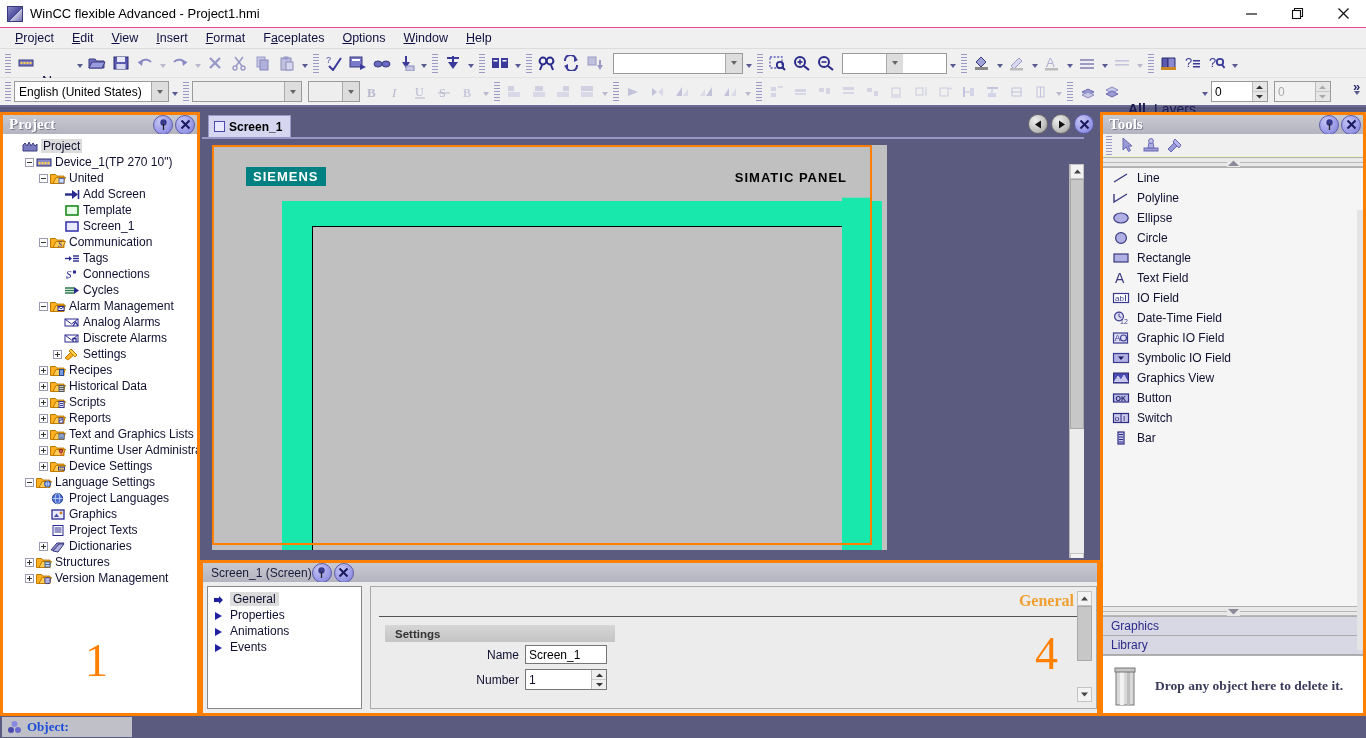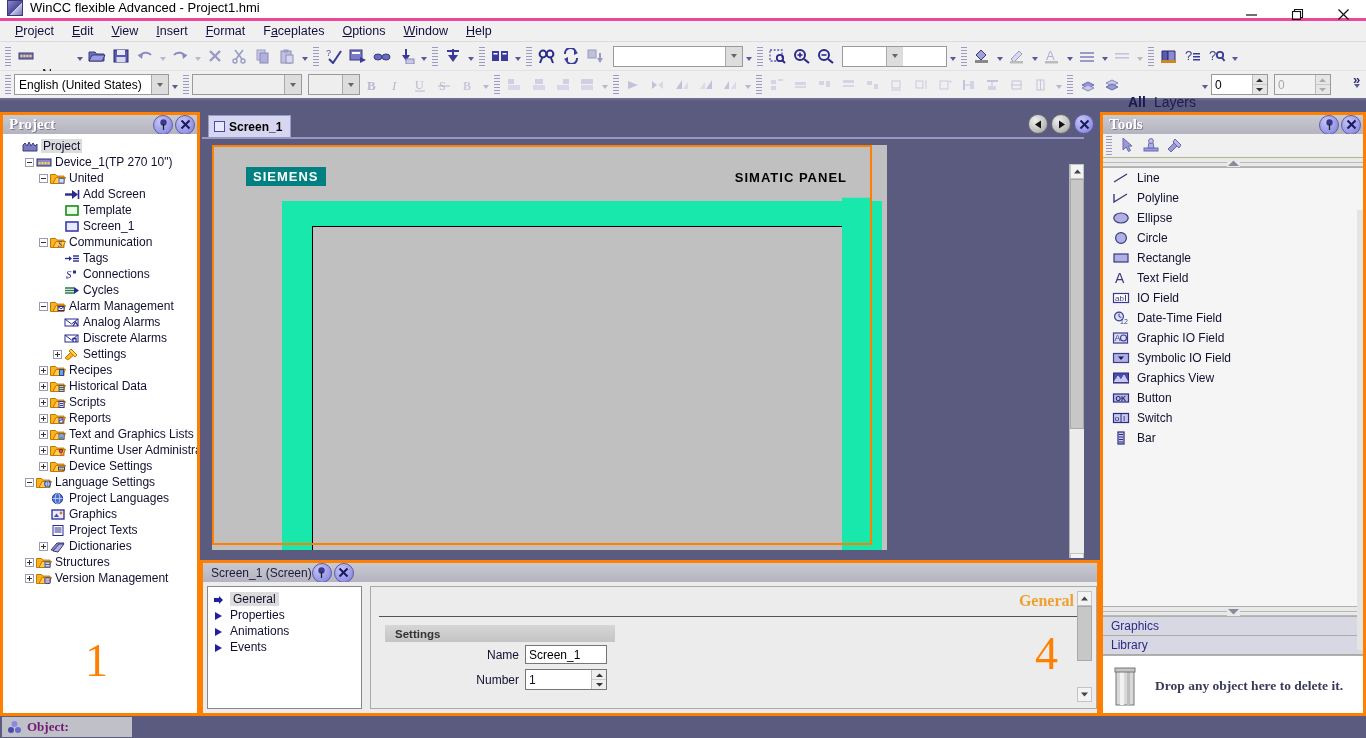--- a/index.html
+++ b/index.html
@@ -6,22 +6,22 @@
   html,body { width:1366px; height:738px; overflow:hidden; }
   body {
     font-family: "Liberation Sans", sans-serif;
     font-size: 12px;
     background: #5b5b7f;
     color: #1a1a3a;
     -webkit-font-smoothing: none;
   }
   
   #titlebar {
-    height:21px; background:#ffffff; display:flex; align-items:flex-start;
-    border-bottom:3px solid #ec4899;
+    height:28px; background:#ffffff; display:flex; align-items:center;
+    border-bottom:1px solid #ec4899;
   }
   #app-icon {
     width:16px; height:16px; margin-left:7px; margin-right:7px;
     background:linear-gradient(135deg,#8a8ac8 0%,#4a4a9a 55%,#c8c8e4 56%,#7272b4 100%);
     border:1px solid #3a3a7a; position:relative; flex:none;
   }
   #app-title { font-size:13px; color:#000; flex:1; }
   .wbtn { width:46px; height:28px; display:flex; align-items:center; justify-content:center;
           font-size:13px; color:#111; }
   .wbtn svg { display:block; }
@@ -189,21 +189,21 @@
   #num4 { position:absolute; right:38px; top:40px; color:#ff7f00; font-size:46px;
           font-family:"Liberation Serif",serif;}
   #num1 { position:absolute; left:82px; top:500px; color:#ff7f00; font-size:46px;
           font-family:"Liberation Serif",serif;}
 
   
   #statusbar { position:absolute; left:0; top:716px; width:1366px; height:22px; background:#5b5b7f;}
   #status-obj { position:absolute; left:2px; top:1px; width:130px; height:20px;
                 background:#c0c0c8; display:flex; align-items:center; padding-left:5px;}
   #status-obj .stxt { font-family:"Liberation Serif",serif; font-weight:bold; font-size:13px;
-                      color:#701a75; margin-left:5px;}
+                      color:#1d4ed8; margin-left:5px;}
 </style>
 </head>
 <body>
 
 <div id="titlebar">
   <div id="app-icon"></div>
   <div id="app-title">WinCC flexible Advanced - Project1.hmi</div>
   <div class="wbtn">
     <svg width="13" height="13">
         <line x1="1" y1="7" x2="12" y2="7" stroke="#111" stroke-width="1.2"></line>

